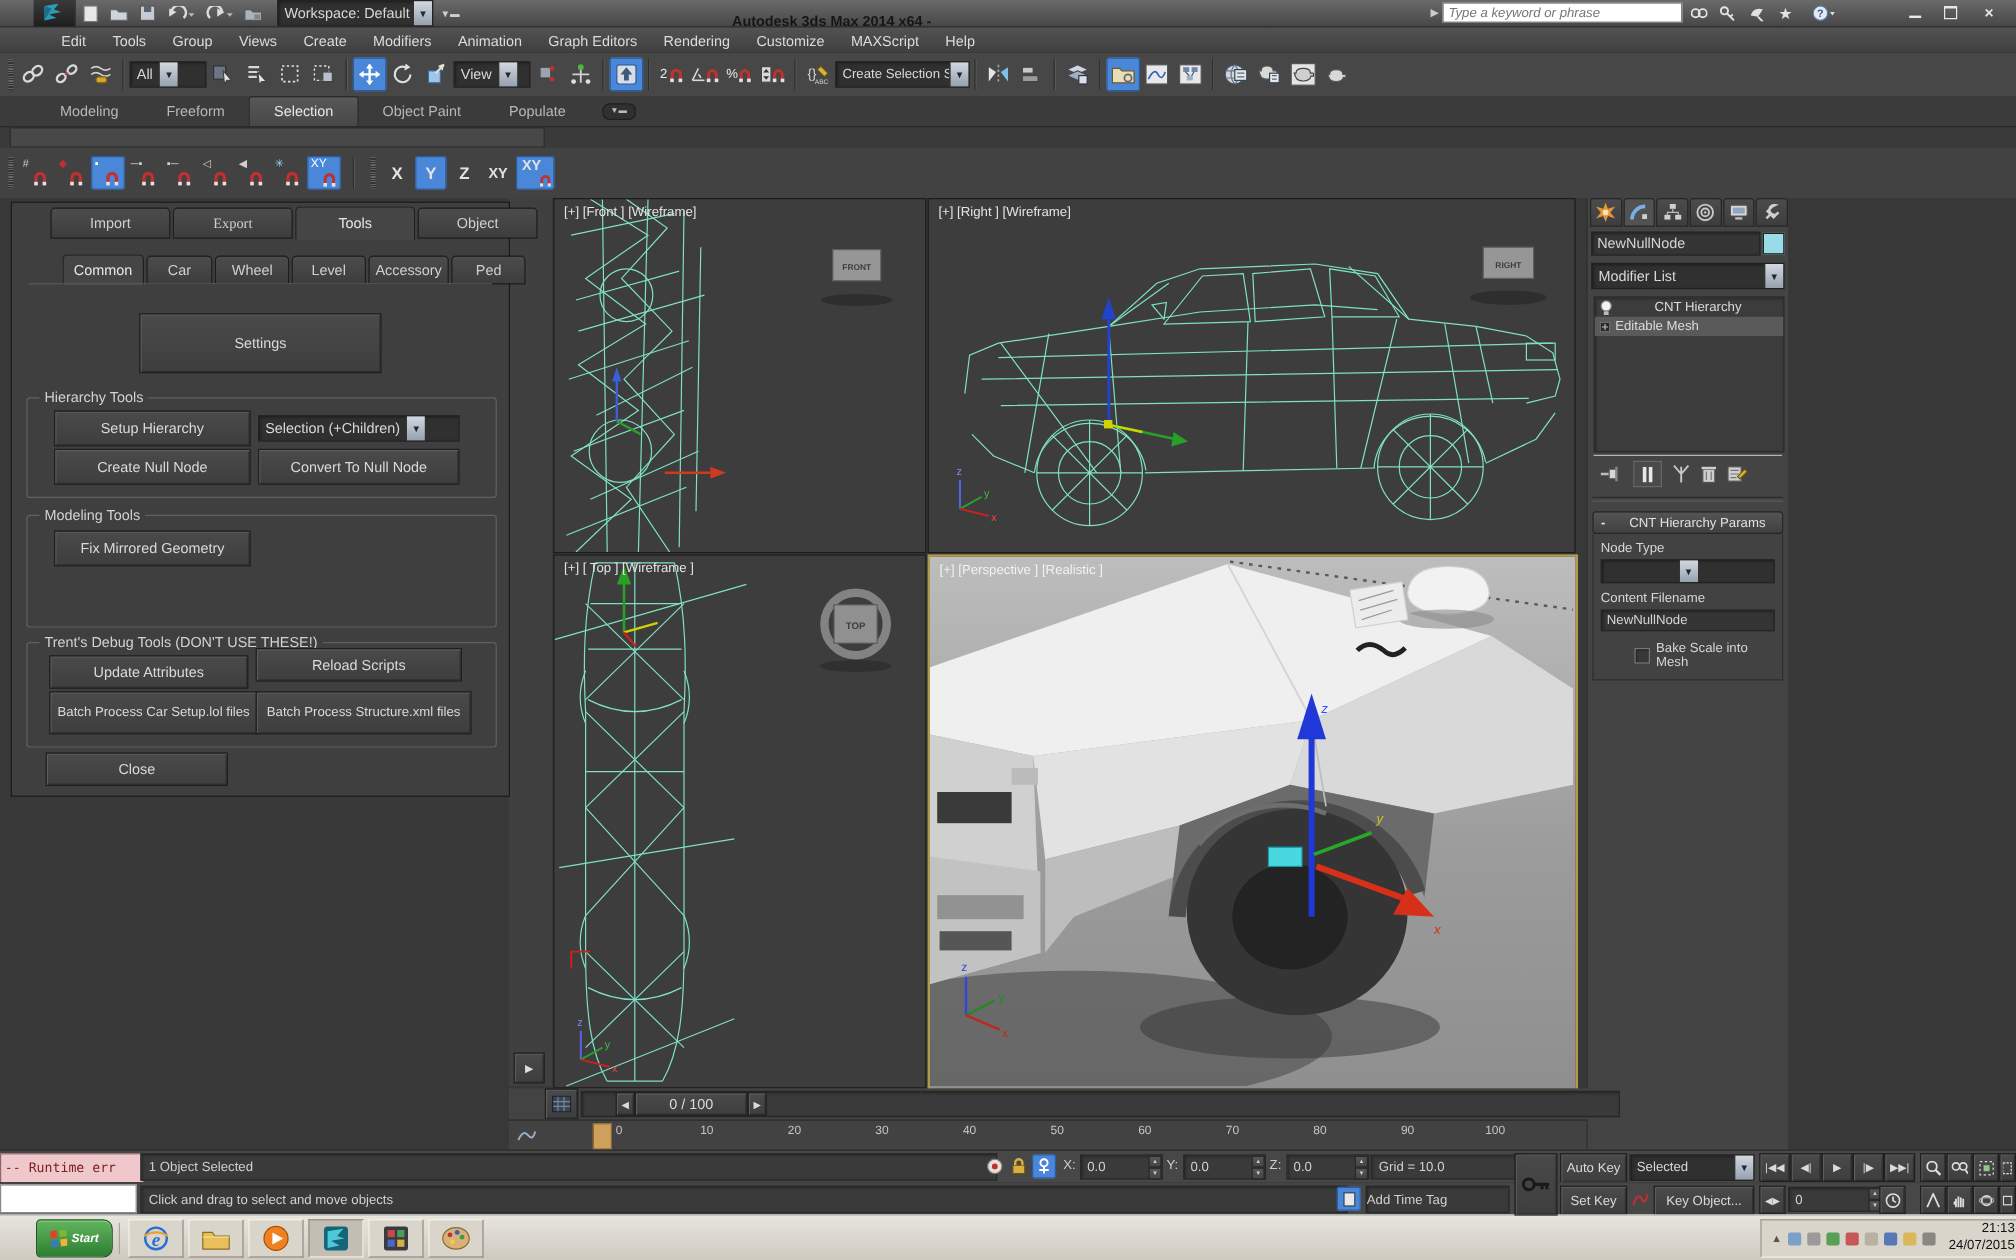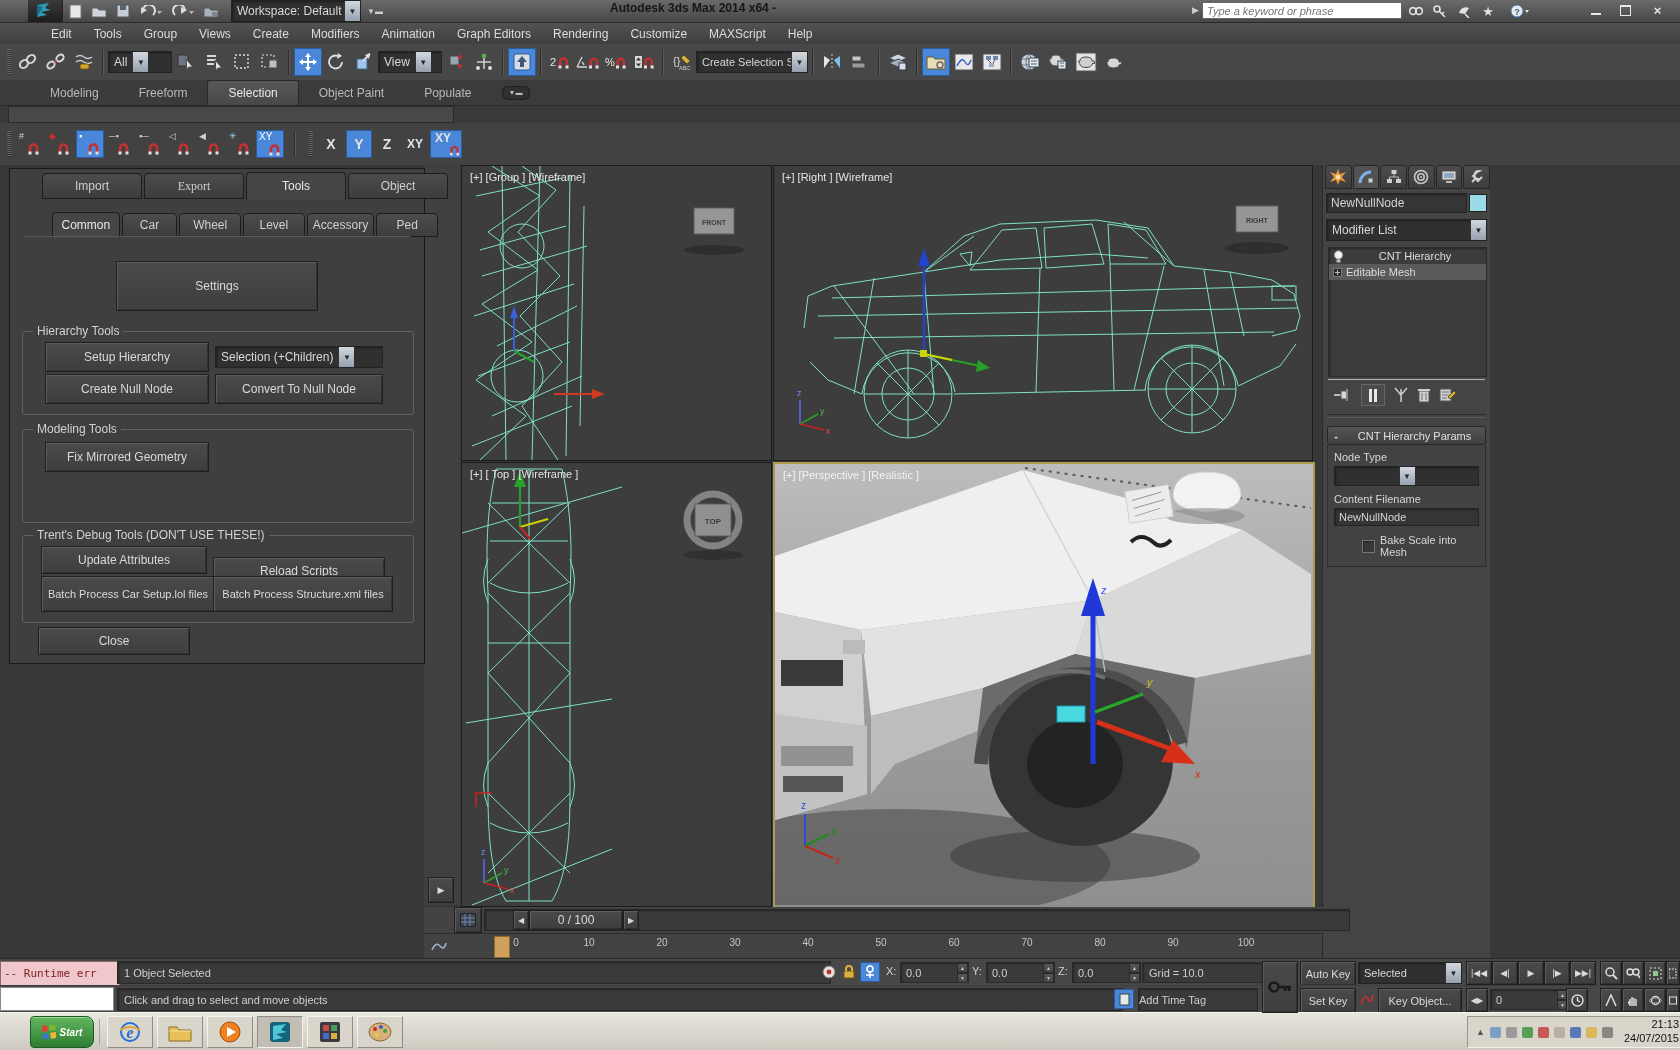--- a/index.html
+++ b/index.html
@@ -126,21 +126,21 @@
         <svg width="16" height="13">
           <path d="M1 3 h5 l2 2 h7 v7 H1 Z" fill="#aab2bc" stroke="#555"></path>
           <rect x="9" y="7" width="5" height="4" fill="#7d8793"></rect>
         </svg>
       </span>
     <span class="dd" style="width:128px;margin-left:8px;">
       <span class="txt">Workspace: Default</span>
       <span class="ddarr">▼</span>
     </span>
     <span style="margin-left:6px;color:#cfcfcf;font-size:8px;">▼▬</span>
-    <span class="title-text" style="position:absolute;left:610px;top:1px;">Autodesk 3ds Max  2014 x64  -</span>
+    <span class="title-text" style="position:absolute;left:610px;top:11px;">Autodesk 3ds Max  2014 x64  -</span>
     <span style="position:absolute;left:1192px;top:5px;color:#ccc;font-size:9px;">▶</span>
     <input style="position: absolute; left: 1202px; top: 2px; width: 190px; height: 15px; border: 1px solid rgb(102, 102, 102); background: rgb(255, 255, 255); font-style: italic; color: rgb(119, 119, 119); font-size: 11px; padding: 0px 4px;" placeholder="Type a keyword or phrase">
     <span class="qat-btn" style="position:absolute;left:1404px;top:2px;">
         <svg width="14" height="12">
           <circle cx="4" cy="6" r="3.4" fill="none" stroke="#e2e2e2" stroke-width="1.6"></circle>
           <circle cx="10" cy="6" r="3.4" fill="none" stroke="#e2e2e2" stroke-width="1.6"></circle>
         </svg>
       </span>
     <span class="qat-btn" style="position:absolute;left:1428px;top:2px;">
         <svg width="14" height="13">
@@ -504,21 +504,21 @@
           <path d="M2.5 11 V6 a3 3 0 0 1 6 0 V11" fill="none" stroke="#c23030" stroke-width="2.2"></path>
           <rect x="1" y="8.8" width="2.6" height="2.6" fill="#e2e2e2"></rect>
           <rect x="7.4" y="8.8" width="2.6" height="2.6" fill="#e2e2e2"></rect>
         </svg>
     </span>
   </div>
 
   <div class="abs" style="left:0;top:165px;width:1680px;height:793px;background:#383838;"></div>
 
   <div class="abs vp" style="left:461px;top:165px;width:309px;height:294px;">
-    <span class="vp-label">[+] [Group ] [Wireframe]</span>
+    <span class="vp-label">[+] [Front ] [Wireframe]</span>
     <svg width="309" height="294" style="position:absolute;left:0;top:0;">
       <g stroke="#7fe0c4" stroke-width="1" fill="none">
         <path d="M18 294 L64 250 L14 214 L70 176 L20 138 L76 104 L26 66 L78 30 L30 0"></path>
         <path d="M96 294 L60 240 L100 196 L58 150 L98 110 L56 66 L94 24 L60 0"></path>
         <path d="M10 280 L110 240 M16 210 L108 176 M12 150 L112 118 M18 84 L104 60 M14 30 L100 12"></path>
         <path d="M40 0 L44 294 M78 0 L70 294 M108 10 L104 290 M122 40 L118 260"></path>
         <circle cx="55" cy="210" r="26"></circle>
           <circle cx="60" cy="80" r="22"></circle>
         <path d="M30 250 L120 210 M20 110 L125 80 M35 180 L115 140"></path>
       </g>
@@ -700,21 +700,21 @@
     </div>
 
     <div class="abs grp" style="left:12px;top:260px;width:390px;height:92px;">
       <span class="grp-title">Modeling Tools</span>
       <div class="abs rb" style="left:22px;top:12px;width:162px;height:28px;">Fix Mirrored Geometry</div>
     </div>
 
     <div class="abs grp" style="left:12px;top:366px;width:390px;height:86px;">
       <span class="grp-title">Trent's Debug Tools (DON'T USE THESE!)</span>
       <div class="abs rb" style="left:18px;top:10px;width:164px;height:26px;">Update Attributes</div>
-      <div class="abs rb" style="left:190px;top:21px;width:170px;height:26px;">Reload Scripts</div>
+      <div class="abs rb" style="left:190px;top:4px;width:170px;height:26px;">Reload Scripts</div>
       <div class="abs rb" style="left:18px;top:40px;width:164px;height:34px;font-size:11px;line-height:1.1;padding:0 4px;">Batch Process Car Setup.lol files</div>
       <div class="abs rb" style="left:190px;top:40px;width:170px;height:34px;font-size:11px;line-height:1.1;padding:0 4px;">Batch Process Structure.xml files</div>
     </div>
     <div class="abs rb" style="left:28px;top:458px;width:150px;height:26px;">Close</div>
   </div>
 
   <div class="abs" style="left:1322px;top:165px;width:167px;height:793px;background:#444444;border-left:1px solid #2a2a2a;">
 
     <div class="f" style="height:24px;padding-left:2px;gap:1px;">
       <span class="cp-tab">

